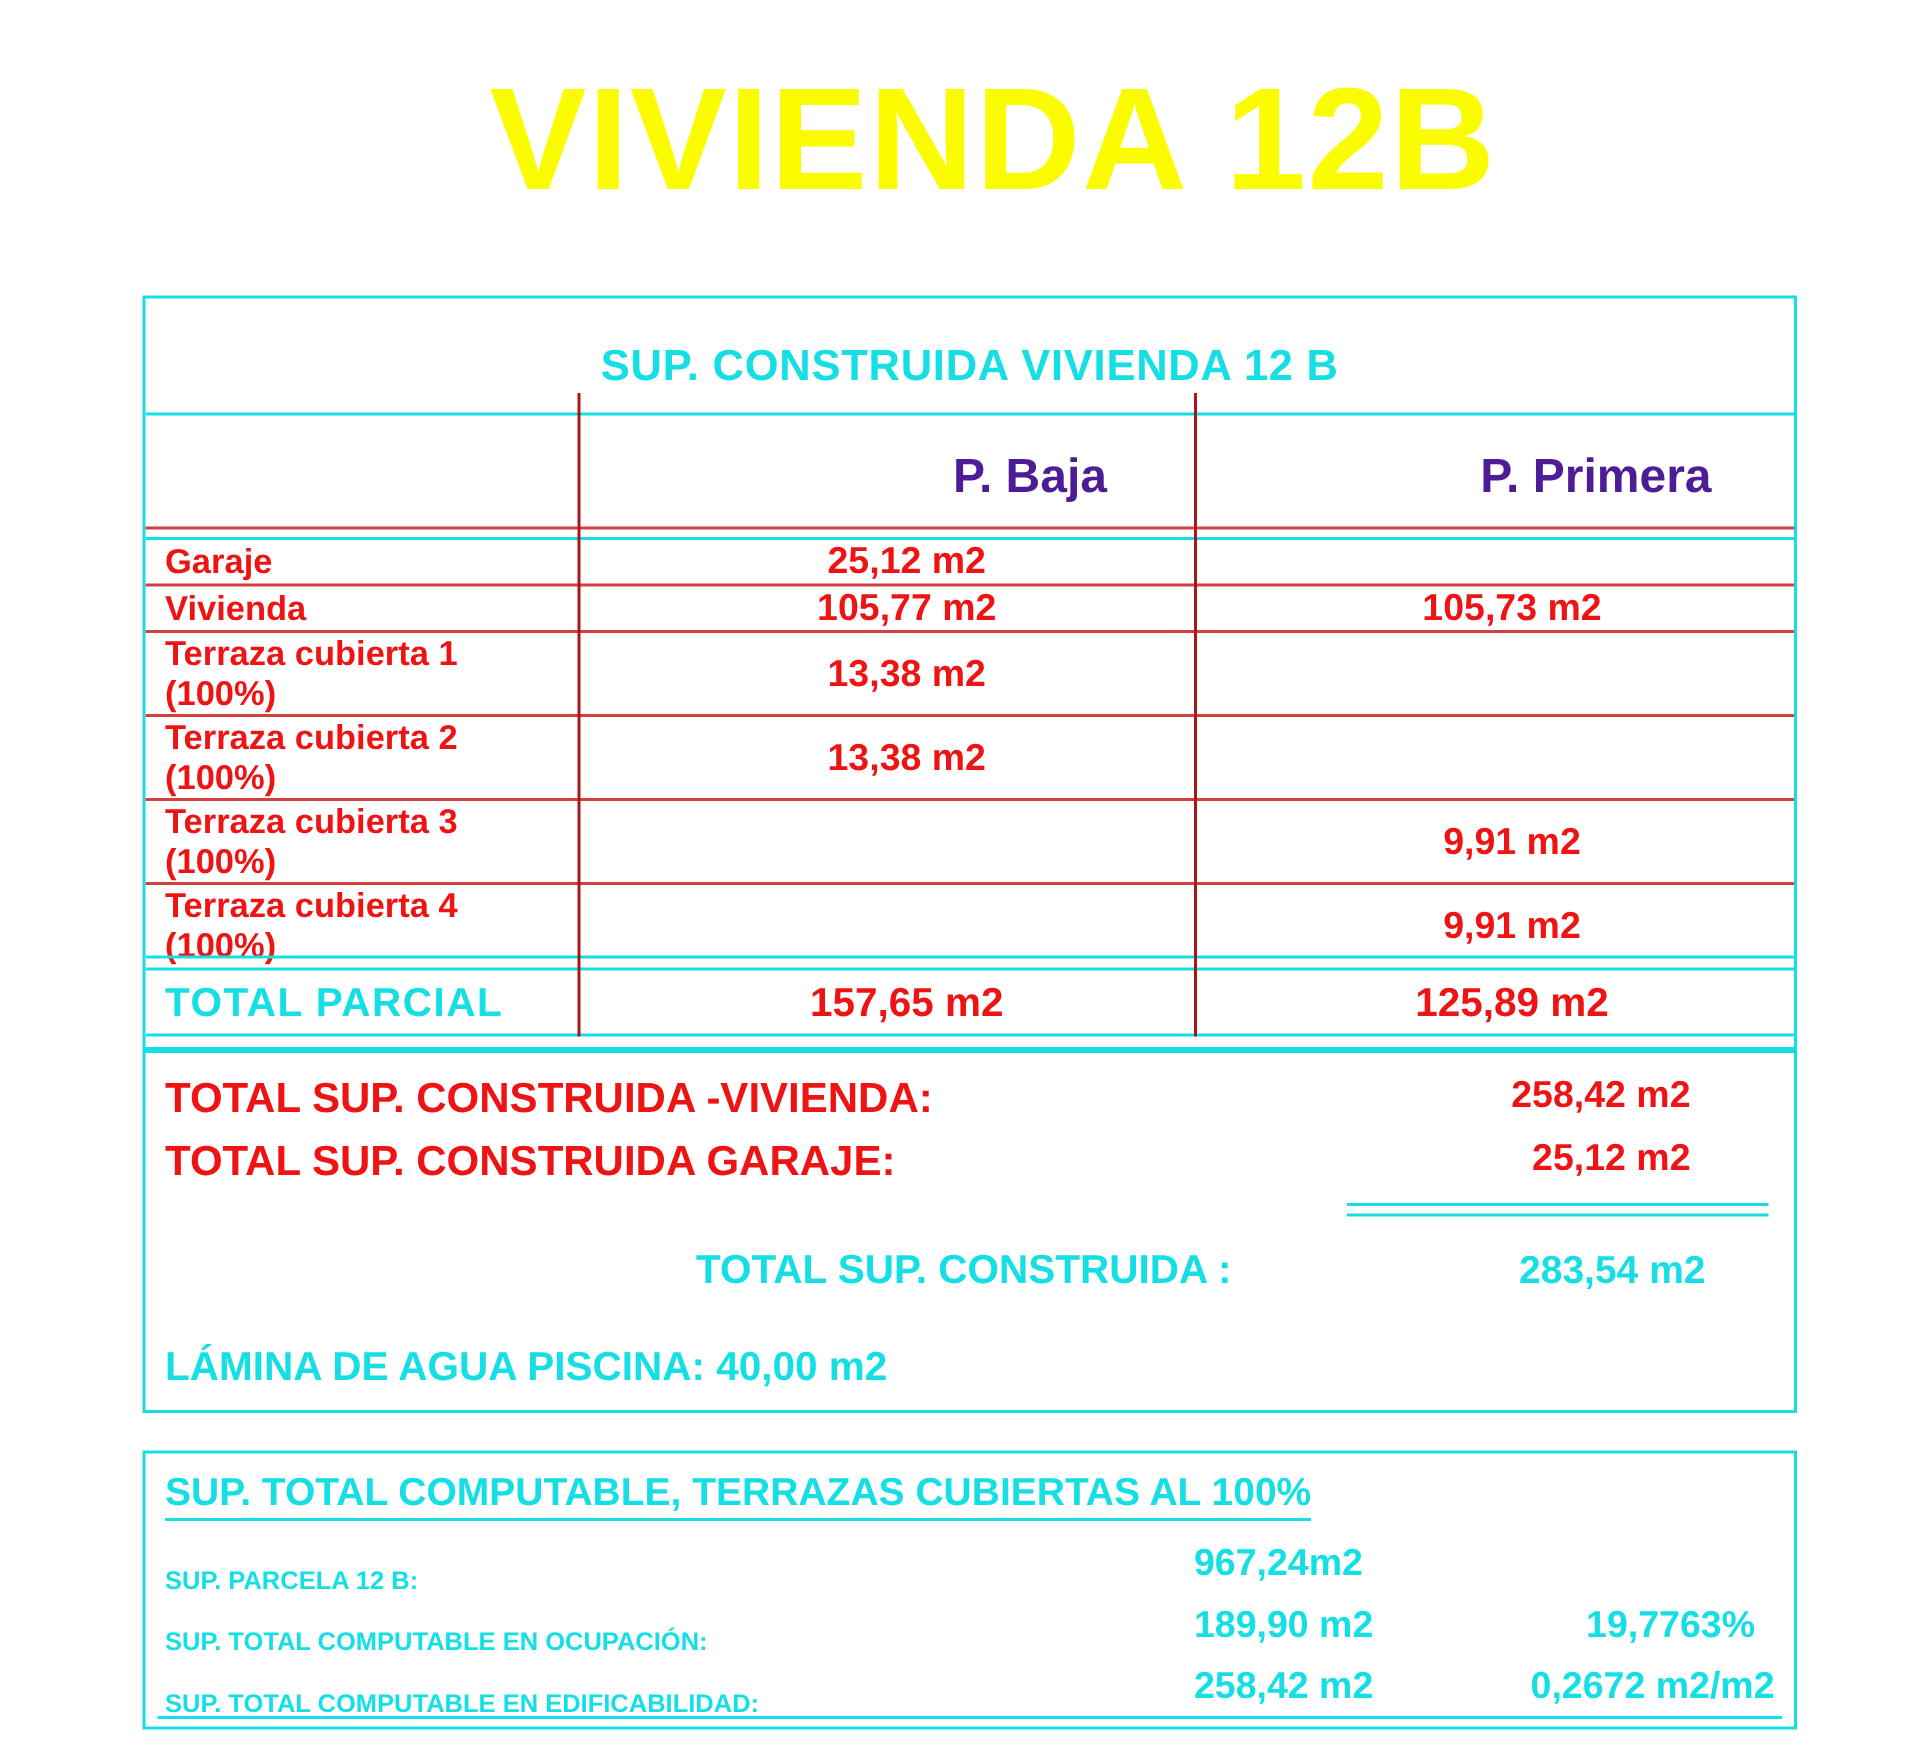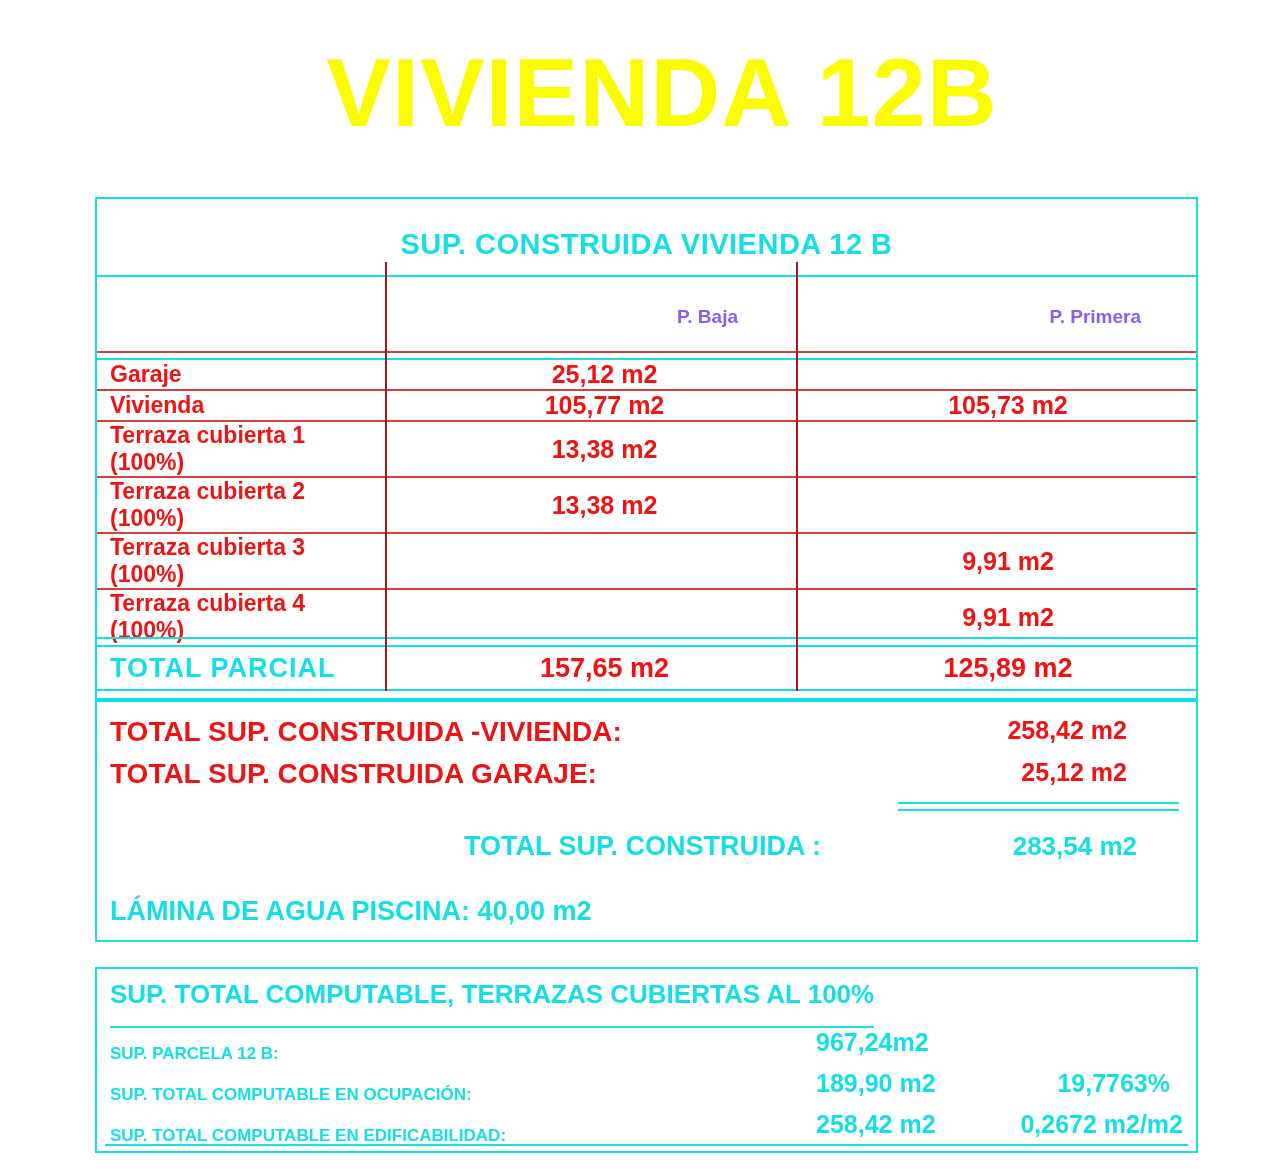--- a/index.html
+++ b/index.html
@@ -32,21 +32,21 @@
     display:flex;align-items:center;justify-content:center;
     font-size:29px;color:#15dfe4;letter-spacing:0.5px;
   }
   .tbl-header{
     position:absolute;top:63px;left:0;right:0;height:96px;
     display:flex;align-items:center;padding-top:14px;box-sizing:border-box;
   }
   .c-label{width:288px;box-sizing:border-box;padding-left:13px;}
   .c-baja{width:411px;box-sizing:border-box;}
   .c-primera{flex:1;box-sizing:border-box;}
-  .hdr{font-size:19px;color:#8b5cf6;text-align:right;}
+  .hdr{font-size:32px;color:#4c1d95;text-align:right;}
   .hdr.c-baja{padding-right:58px;}
   .hdr.c-primera{padding-right:55px;}
 
   .rows{position:absolute;top:161px;left:0;right:0;height:277px;display:flex;flex-direction:column;}
   .trow{flex:1;display:flex;align-items:center;}
   .trow + .trow{border-top:2px solid #d24040;}
   .rlabel{font-size:23px;color:#ee1414;}
   .val{font-size:25px;color:#ee1414;text-align:center;}
   .val.c-baja{padding-left:28px;}
   .val.c-primera{padding-right:0;padding-left:24px;}
@@ -60,25 +60,25 @@
   .b2-label{position:absolute;left:13px;font-size:28px;color:#ee1414;}
   .b2-value{position:absolute;right:69px;font-size:25px;color:#ee1414;}
   .b2-rule{position:absolute;left:801px;width:281px;height:2px;background:#15dfe4;}
   .b2-total-label{position:absolute;left:367px;font-size:27px;color:#15dfe4;}
   .b2-total-value{position:absolute;right:59px;font-size:26px;color:#15dfe4;}
   .b2-piscina{position:absolute;left:13px;font-size:27px;color:#15dfe4;}
 
   
   .b3-heading{
     position:absolute;left:13px;top:10px;display:inline-block;
-    font-size:26px;color:#15dfe4;border-bottom:2px solid #15dfe4;padding-bottom:16px;white-space:nowrap;
+    font-size:26px;color:#15dfe4;border-bottom:2px solid #15dfe4;padding-bottom:2px;white-space:nowrap;
   }
   .b3-row{position:absolute;left:0;right:0;height:32px;}
   .b3-label{position:absolute;left:13px;font-size:17px;color:#15dfe4;white-space:nowrap;margin-top:16px;}
-  .b3-val1{position:absolute;left:699px;font-size:25px;color:#15dfe4;white-space:nowrap;margin-left:20px;}
+  .b3-val1{position:absolute;left:699px;font-size:25px;color:#15dfe4;white-space:nowrap;}
   .b3-val2{position:absolute;font-size:25px;color:#15dfe4;white-space:nowrap;}
 </style>
 </head>
 <body>
 
 <div class="sheet">
 
   <div class="main-title">VIVIENDA 12B</div>
 
   <section class="box box1">

